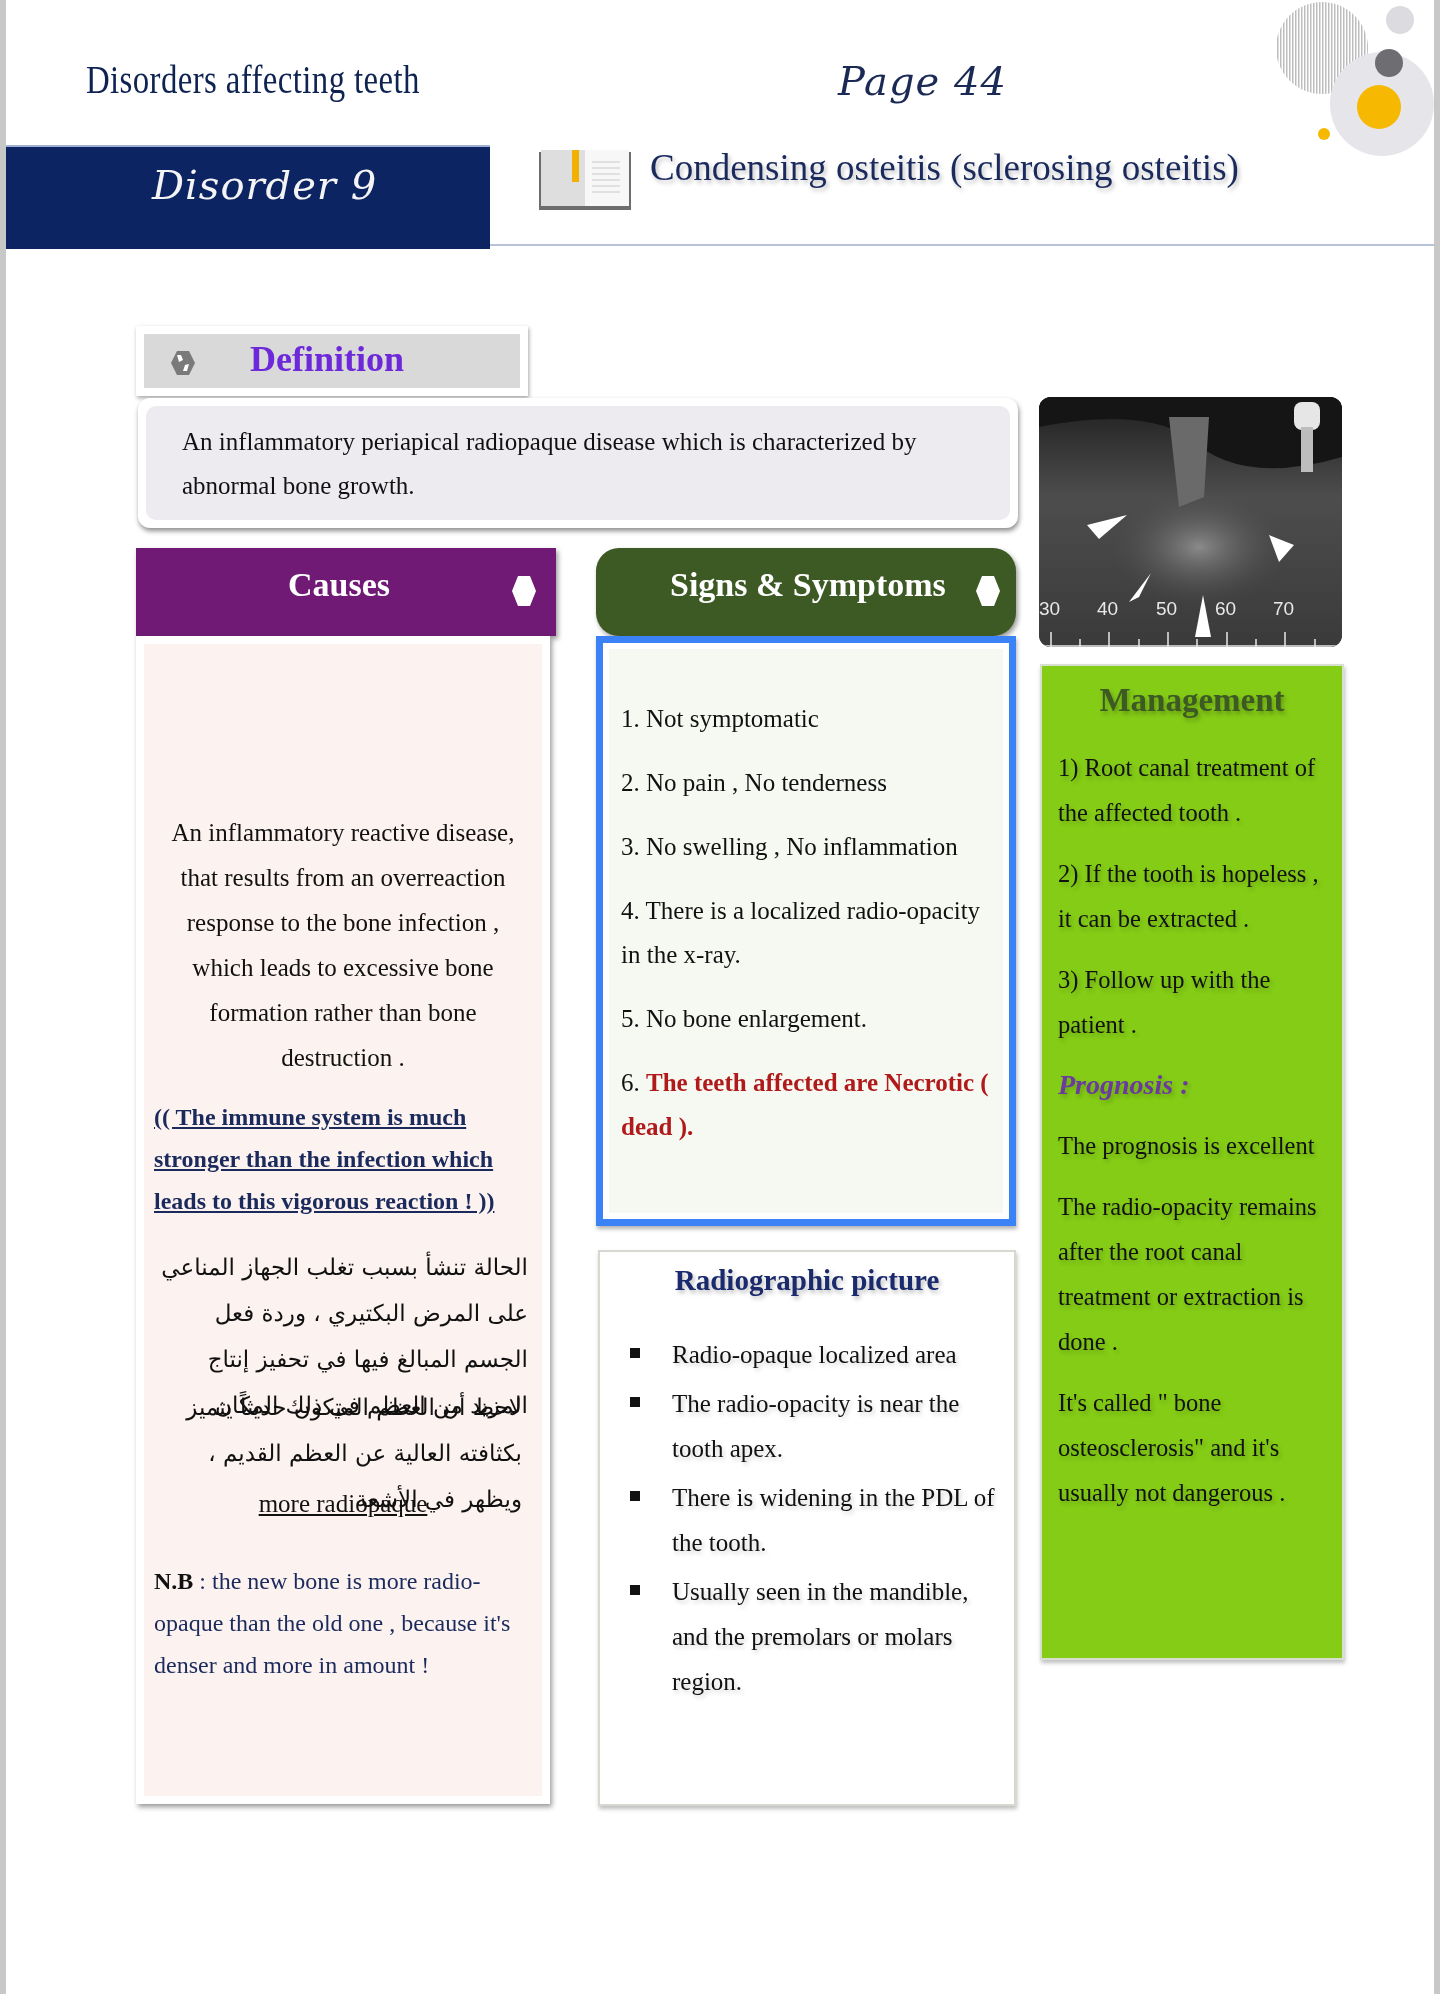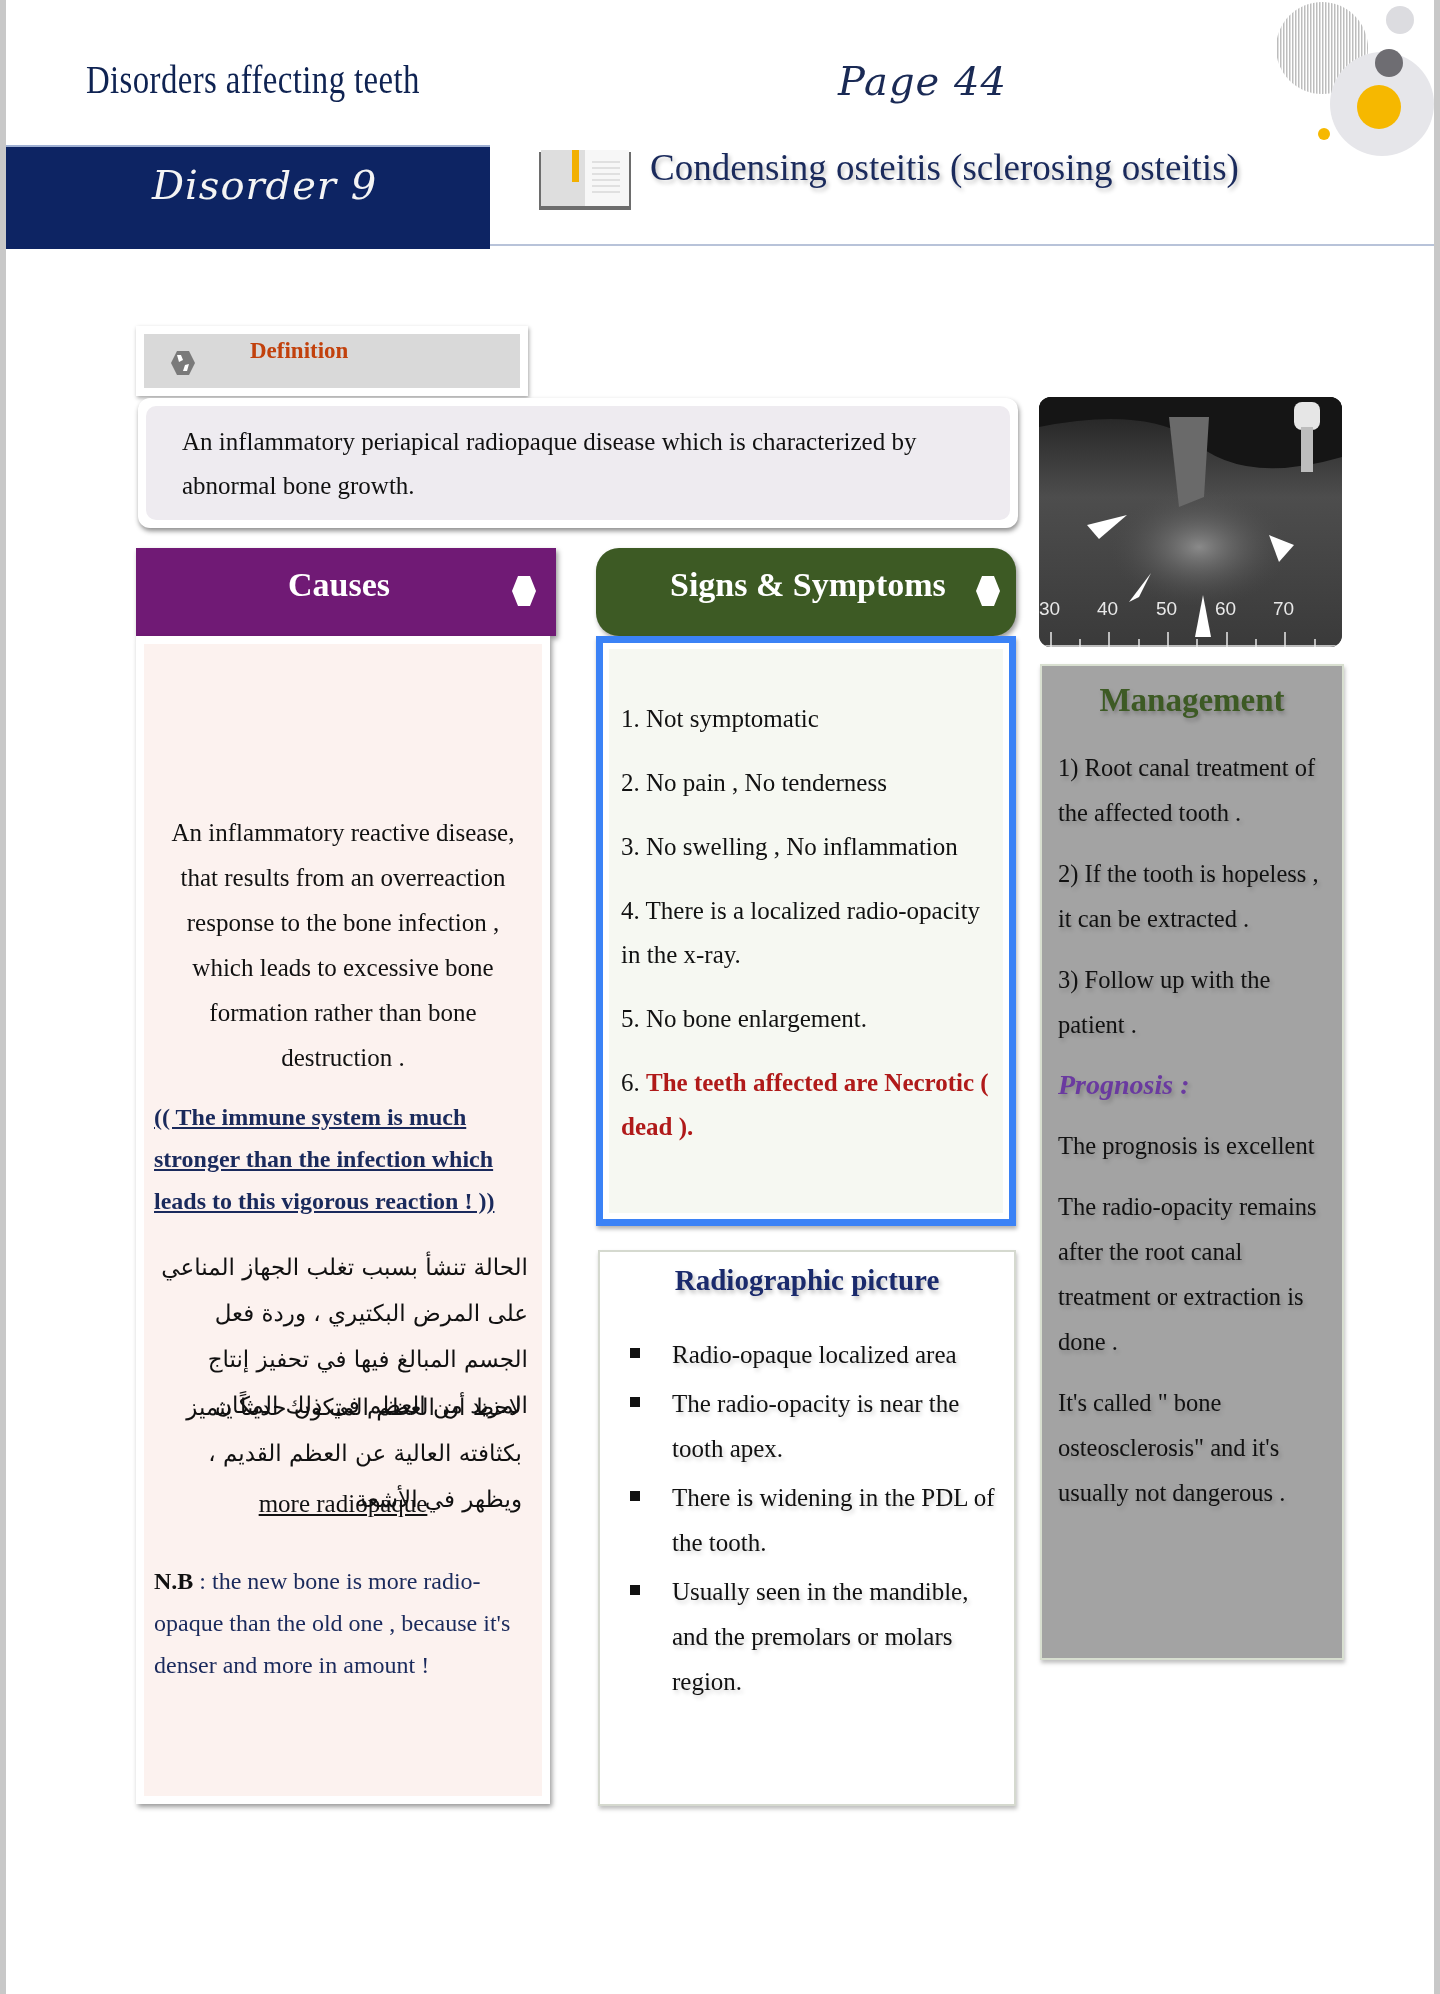--- a/index.html
+++ b/index.html
@@ -14,21 +14,21 @@
   .disorder-label { position: absolute; left: 146px; top: 162px; font-family: "DejaVu Serif", serif; font-style: italic; font-size: 40px; color: #f4f4f4; letter-spacing: 1px; }
   .header-rule { position: absolute; left: 484px; top: 244px; width: 944px; height: 2px; background: #b8c3d9; }
   .book-icon { position: absolute; left: 532px; top: 148px; width: 94px; height: 62px; }
   .disease-title { position: absolute; left: 644px; top: 146px; font-family: "Liberation Serif", serif; font-size: 37px; color: #1a2a5c; text-shadow: 2px 3px 4px rgba(0,0,0,0.25); }
   .deco { position: absolute; left: 1262px; top: 0; width: 166px; height: 160px; }
 
   
   .def-tab { position: absolute; left: 130px; top: 326px; width: 392px; height: 70px; background: #fff; box-shadow: 1px 2px 4px rgba(0,0,0,0.35); padding: 8px; }
   .def-tab-inner { width: 100%; height: 100%; background: #d9d9d9; position: relative; }
   .def-icon { position: absolute; left: 26px; top: 16px; width: 26px; height: 26px; }
-  .def-title { position: absolute; left: 106px; top: 4px; font-size: 23px; font-weight: bold; color: #c2410c; }
+  .def-title { position: absolute; left: 106px; top: 4px; font-size: 36px; font-weight: bold; color: #6d28d9; }
   .def-box { position: absolute; left: 132px; top: 398px; width: 880px; height: 130px; background: #fff; border-radius: 12px; box-shadow: 1px 3px 5px rgba(0,0,0,0.45); padding: 8px; }
   .def-box-inner { width: 100%; height: 100%; background: #eeebf0; border-radius: 10px; padding: 14px 36px; }
   .def-text { font-size: 25px; line-height: 44px; color: #111; }
 
   
   .sec-head { position: absolute; height: 88px; color: #fff; font-weight: bold; font-size: 34px; box-shadow: 2px 3px 5px rgba(0,0,0,0.4); }
   .sec-head .lbl { position: absolute; top: 18px; }
   .hex { position: absolute; top: 28px; width: 24px; height: 30px; background: #fff; clip-path: polygon(25% 0,75% 0,100% 50%,75% 100%,25% 100%,0 50%); }
   .causes-head { left: 130px; top: 548px; width: 420px; background: #701a75; }
   .signs-head { left: 590px; top: 548px; width: 420px; background: #3d5a24; border-radius: 23px; }
@@ -52,21 +52,21 @@
   .radio-panel { position: absolute; left: 592px; top: 1250px; width: 418px; height: 556px; background: #fff; border: 2px solid #d5d9cf; box-shadow: 1px 3px 4px rgba(0,0,0,0.25); }
   .radio-title { position: absolute; left: 0; right: 0; top: 12px; text-align: center; font-size: 29px; font-weight: bold; color: #1a2a6c; text-shadow: 2px 3px 4px rgba(0,0,0,0.25); }
   .radio-list { position: absolute; left: 30px; right: 10px; top: 80px; list-style: none; }
   .radio-list li { position: relative; padding-left: 42px; font-size: 25px; line-height: 45px; color: #111; margin-bottom: 4px; text-shadow: 2px 3px 4px rgba(0,0,0,0.18); }
   .radio-list li .bullet { position: absolute; left: 0; top: 16px; width: 10px; height: 10px; background: #111; }
 
   
   .xray { position: absolute; left: 1033px; top: 397px; width: 303px; height: 250px; border-radius: 12px; overflow: hidden; background: #3a3a3a; }
 
   
-  .mgmt-panel { position: absolute; left: 1034px; top: 664px; width: 304px; height: 996px; background: #a3a3a3; border: 2px solid #d8dfd0; box-shadow: 1px 3px 4px rgba(0,0,0,0.25); padding: 0 16px; }
+  .mgmt-panel { position: absolute; left: 1034px; top: 664px; width: 304px; height: 996px; background: #84cc16; border: 2px solid #d8dfd0; box-shadow: 1px 3px 4px rgba(0,0,0,0.25); padding: 0 16px; }
   .mgmt-title { text-align: center; margin-top: 16px; font-size: 33px; font-weight: bold; color: #3d5a24; text-shadow: 2px 3px 4px rgba(0,0,0,0.25); }
   .mgmt-p { font-size: 24.5px; line-height: 45px; color: #111; margin-top: 16px; text-shadow: 2px 3px 4px rgba(0,0,0,0.18); }
   .prog-head { font-size: 28px; font-weight: bold; font-style: italic; color: #6a3aa0; margin-top: 22px; text-shadow: 2px 3px 4px rgba(0,0,0,0.2); }
 </style>
 </head>
 <body>
 
 <div class="page">
 
   <div class="top-title">Disorders affecting teeth</div>

